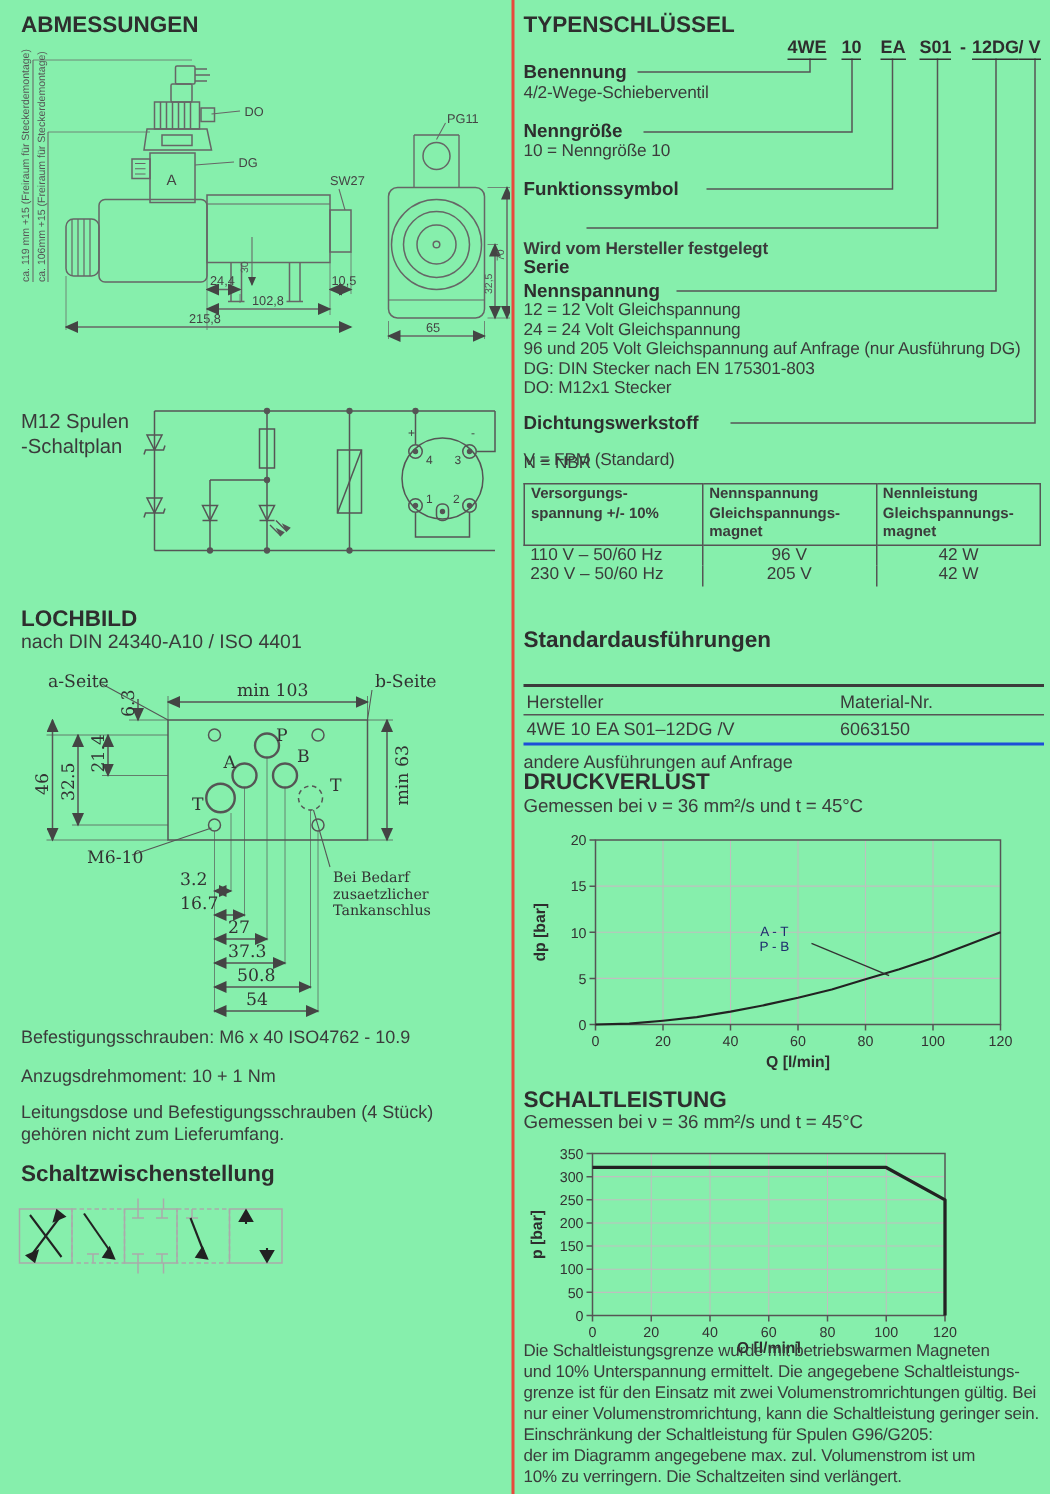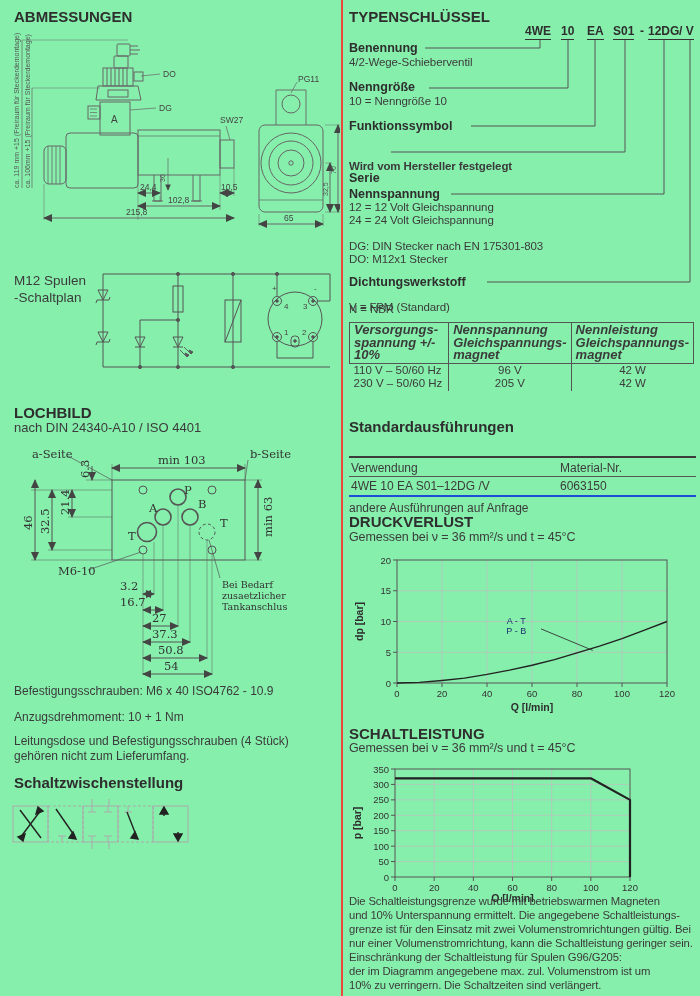--- a/index.html
+++ b/index.html
@@ -14,22 +14,22 @@
   
   .ts{position:absolute;top:0;left:0;width:347px;height:314px;}
   .ts-code span{position:absolute;top:16px;font-size:12px;font-weight:bold;color:#2e2e2e;}
   .ts-code .ul{border-bottom:1.5px solid #333;padding-bottom:1px;}
   .ts-label{font-size:12.5px;font-weight:bold;color:#2e2e2e;position:absolute;left:0;}
   .ts-line{font-size:11.5px;position:absolute;left:0;letter-spacing:-0.1px;}
   .ts-lines-svg{position:absolute;left:0;top:0;}
   
   table{border-collapse:collapse;}
   .vtable{position:absolute;top:314px;left:0;width:345px;font-size:11.5px;}
-  .vtable th{border:1px solid #555;font-size:13px;font-weight:bold;text-align:left;
-             vertical-align:top;padding:1px 4px;line-height:12.5px;font-style:italic;}
+  .vtable th{border:1px solid #555;font-size:10px;font-weight:bold;text-align:left;
+             vertical-align:top;padding:1px 4px;line-height:12.5px;}
   .vtable td{padding:0 4px;line-height:13.5px;}
   .vtable td.bl{border-left:1px solid #555;}
   .vtable td.c{text-align:center;}
   .vtable .foot td{font-size:10.5px;border-top:none;padding-top:1px;}
   .std{position:absolute;top:410px;left:0;width:347px;}
   .std h2{padding-bottom:21px;border-bottom:2px solid #3b3b3b;}
   .std table{width:347px;font-size:12px;margin-top:2px;}
   .std th{text-align:left;font-weight:normal;border-bottom:1px solid #555;padding:1px 2px;}
   .std td{border-bottom:2px solid #1d4ed8;padding:2px 2px;}
   .std tr.last td{border-bottom:2.5px solid #3b3b3b;}
@@ -330,20 +330,21 @@
       <div class="ts-label" style="top:33px;">Benennung</div>
       <div class="ts-line" style="top:48px;">4/2-Wege-Schieberventil</div>
       <div class="ts-label" style="top:72px;">Nenngröße</div>
       <div class="ts-line" style="top:87px;">10 = Nenngröße 10</div>
       <div class="ts-label" style="top:111px;">Funktionssymbol</div>
       <div class="ts-label" style="top:137px;margin-top:26px;">Serie</div>
       <div class="ts-line" style="top:152px;font-weight:bold;">Wird vom Hersteller festgelegt</div>
       <div class="ts-label" style="top:179px;">Nennspannung</div>
       <div class="ts-line" style="top:193px;">12 = 12 Volt Gleichspannung</div>
       <div class="ts-line" style="top:206px;">24 = 24 Volt Gleichspannung</div>
+      <div class="ts-line" style="top:219px;">96 und 205 Volt Gleichspannung auf Anfrage (nur Ausführung DG)</div>
       <div class="ts-line" style="top:232px;">DG: DIN Stecker nach EN 175301-803</div>
       <div class="ts-line" style="top:245px;">DO: M12x1 Stecker</div>
       <div class="ts-label" style="top:267px;">Dichtungswerkstoff</div>
       <div class="ts-line" style="top:293px;">V = FPM (Standard)</div>
       <div class="ts-line" style="top:295px;">N = NBR</div>
     </div>
 
     <table class="vtable outer">
       <tbody>
           <tr>
@@ -373,21 +374,21 @@
         <td class="c bl">42 W</td>
       </tr>
     </tbody>
       </table>
 
     <div class="std">
       <h2>Standardausführungen</h2>
       <table>
         <tbody>
             <tr>
-          <th style="width:205px;">Verwendung</th>
+          <th style="width:205px;">Hersteller</th>
           <th>Material-Nr.</th>
         </tr>
         <tr>
           <td>4WE 10 EA S01–12DG /V</td>
               <td>6063150</td>
         </tr>
       </tbody>
         </table>
       <div class="foot">andere Ausführungen auf Anfrage</div>
     </div>

